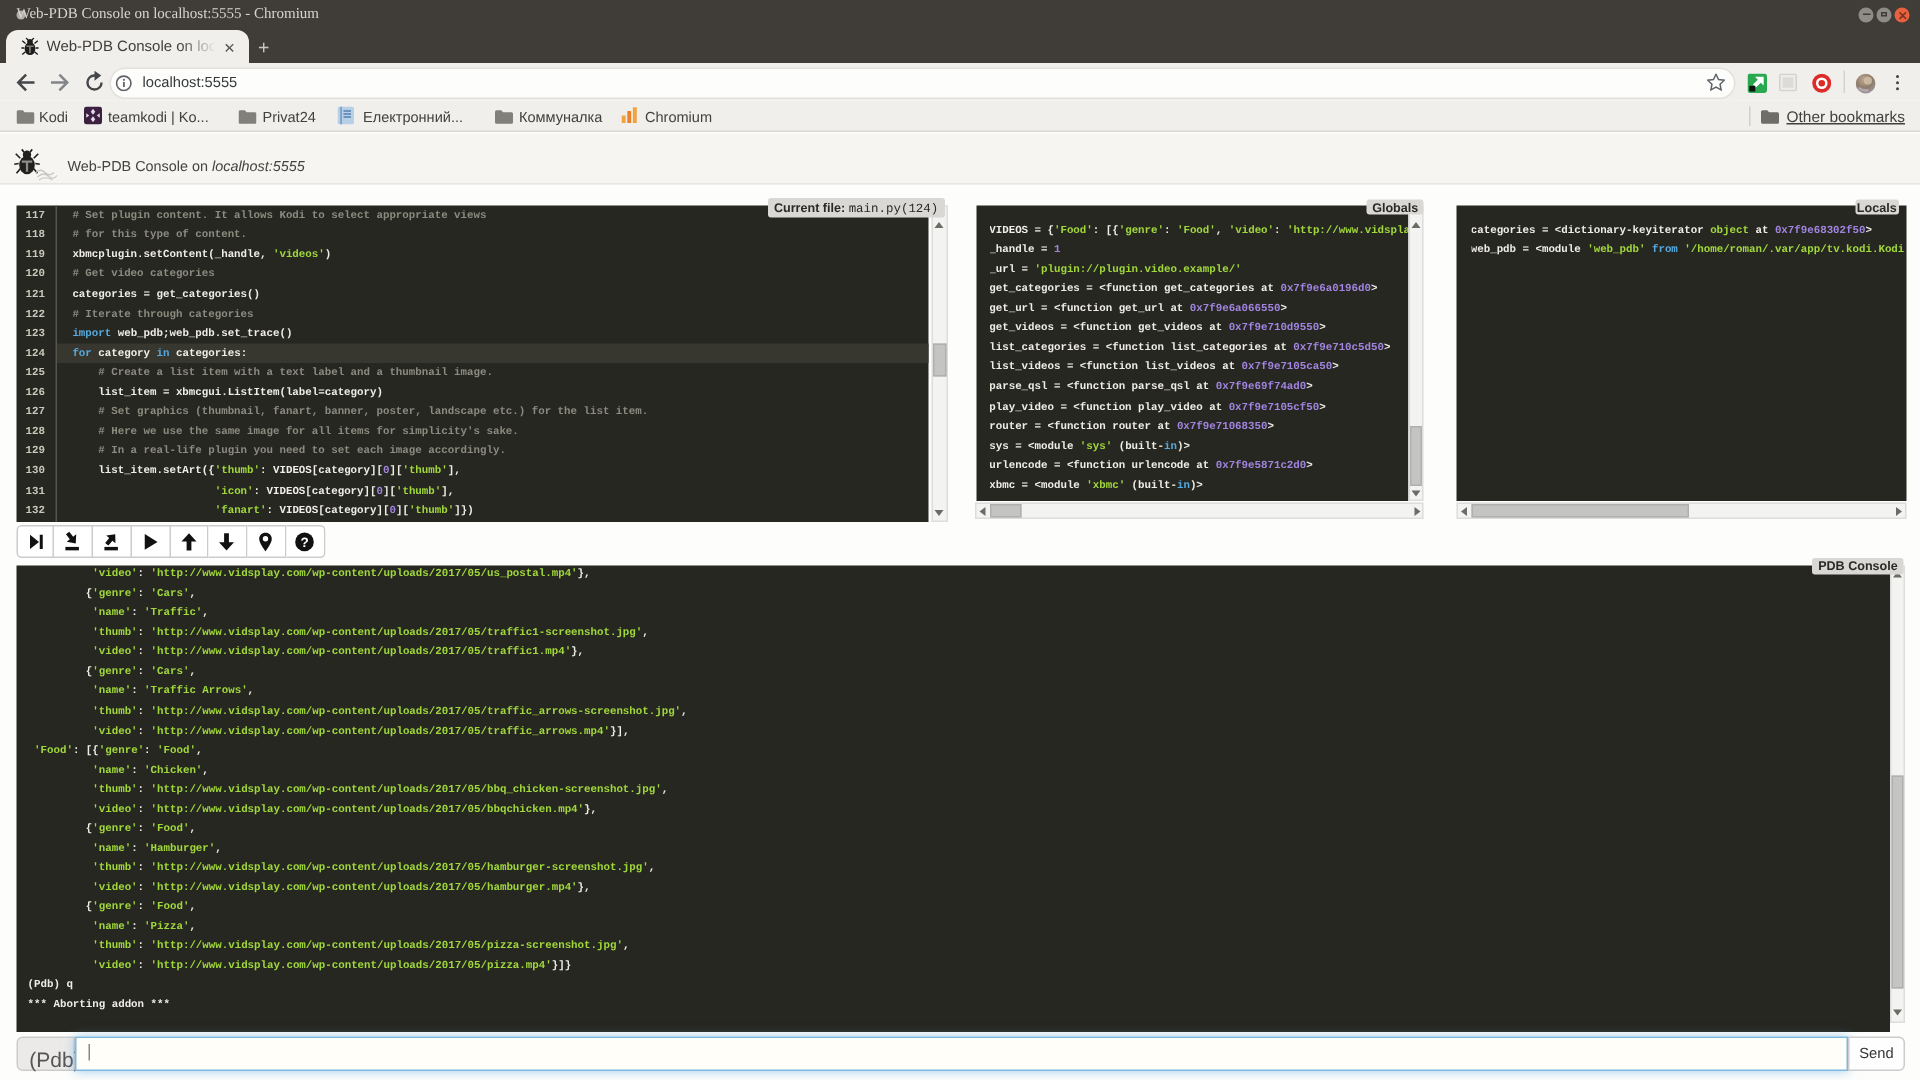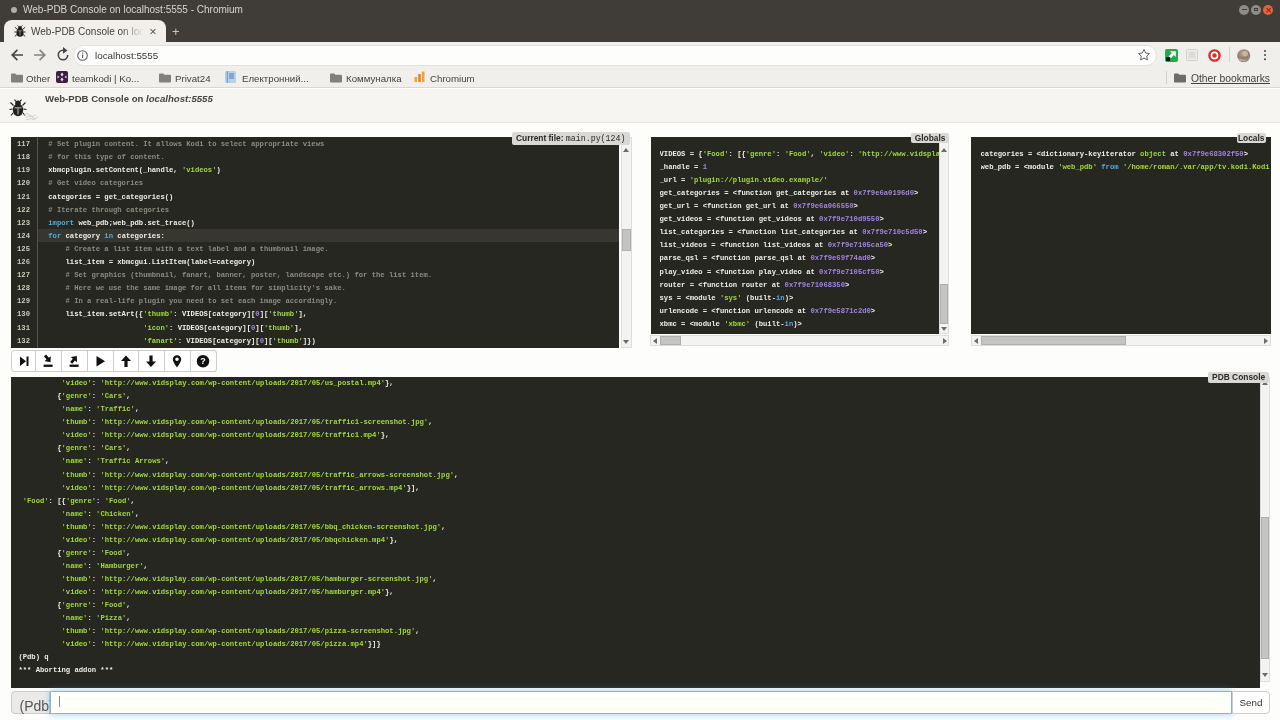--- a/index.html
+++ b/index.html
@@ -1,35 +1,35 @@
 <!DOCTYPE html>
 <html><head>
 <meta charset="utf-8">
 <style>
 *{margin:0;padding:0;box-sizing:border-box;}
 html,body{width:1280px;height:720px;overflow:hidden;}
 body{font-family:"Liberation Sans",sans-serif;background:#fdfdfc;position:relative;}
 .abs{position:absolute;}
 
 #frame{left:0;top:0;width:1280px;height:42px;background:#403c38;}
-#wintitle{left:23px;top:4px;font-size:10px;color:#d8d5d1;}
+#wintitle{left:11px;top:4px;font-size:10px;color:#d8d5d1;font-family:Liberation Serif, serif;}
 .winbtn{width:10px;height:10px;border-radius:50%;top:4.5px;}
 
 #tab{left:4px;top:20px;width:162px;height:22px;background:#f1efec;border-radius:8px 8px 0 0;}
 #tabtitle{left:31px;top:26px;width:112px;font-size:10px;color:#413e3a;white-space:nowrap;overflow:hidden;}
 #tabfade{left:120px;top:22px;width:24px;height:18px;background:linear-gradient(90deg,rgba(241,239,236,0),#f1efec);}
 #toolbar{left:0;top:42px;width:1280px;height:25px;background:#f1efec;}
 #omnibox{left:73px;top:44.5px;width:1084px;height:21px;background:#fdfdfc;border:1px solid #e3e1dd;border-radius:10.5px;}
 #url{left:95px;top:50px;font-size:9.8px;color:#35383b;}
 #bookmarks{left:0;top:67px;width:1280px;height:21px;background:#f1efec;border-bottom:1px solid #d9d7d3;}
 .bktext{top:73px;white-space:nowrap;font-size:9.7px;color:#43413d;}
 .folder{top:73px;width:12px;height:10px;}
 
 #pagehead{left:0;top:89px;width:1280px;height:34px;background:#f6f5f2;border-bottom:1px solid #e7e5e2;}
-#ptitle{left:45px;top:93px;font-size:9.6px;font-weight:bold;color:#45443f;}
+#ptitle{left:45px;top:106px;font-size:9.6px;font-weight:normal;color:#45443f;}
 
 .panel{background:#272721;}
 .tag{background:#d9d8d5;color:#2b2a28;white-space:nowrap;font-size:8.4px;font-weight:bold;text-align:center;border-radius:2px;z-index:5;}
 pre{font-family:"Liberation Mono",monospace;font-size:7.2px;font-weight:bold;line-height:13.1px;color:#eeeee6;}
 .c{color:#8b8b80;}
 .s{color:#a0d83c;}
 .k{color:#55aadf;text-align:right;}
 .n{color:#a184e0;}
 
 .sbtrack{background:#f3f3f2;border:1px solid #dddddb;}
@@ -120,21 +120,21 @@
     <circle cx="7" cy="7" r="6.8" fill="url(#av)"></circle>
     <circle cx="8.6" cy="5" r="2.8" fill="#d6c3ab" opacity="0.75"></circle>
     <path d="M2 10 Q5 12.5 9 11.5" stroke="#b9aebd" stroke-width="2" fill="none" opacity="0.8"></path>
   </svg>
 <div class="abs" style="left:1264px;top:50px;width:2.4px;height:2.4px;border-radius:50%;background:#404346;box-shadow:0 4.1px 0 #404346,0 8.2px 0 #404346;"></div>
 
 <div class="abs" id="bookmarks"></div>
 <svg class="abs folder" style="left:11px;" viewBox="0 0 12 10">
     <path d="M0 1.5 Q0 0.5 1 0.5 L4.2 0.5 L5.4 1.8 L11 1.8 Q12 1.8 12 2.8 L12 8.5 Q12 9.5 11 9.5 L1 9.5 Q0 9.5 0 8.5 Z" fill="#81807b"></path>
   </svg>
-<div class="abs bktext" style="left:26px;">Other</div>
+<div class="abs bktext" style="left:26px;">Kodi</div>
 <svg class="abs" style="left:56px;top:71px;" width="12" height="12" viewBox="0 0 12 12">
     <rect width="12" height="12" rx="2" fill="#3b2040"></rect>
     <path d="M6 1.5 L7.5 3.5 L6 5.5 L4.5 3.5 Z M6 6.5 L7.5 8.5 L6 10.5 L4.5 8.5 Z M1.5 4.5 L3.5 6 L1.5 7.5 Z M10.5 4.5 L8.5 6 L10.5 7.5 Z" fill="#e6d9ea"></path>
   </svg>
 <div class="abs bktext" style="left:72px;">teamkodi | Ko...</div>
 <svg class="abs folder" style="left:159px;" viewBox="0 0 12 10">
     <path d="M0 1.5 Q0 0.5 1 0.5 L4.2 0.5 L5.4 1.8 L11 1.8 Q12 1.8 12 2.8 L12 8.5 Q12 9.5 11 9.5 L1 9.5 Q0 9.5 0 8.5 Z" fill="#81807b"></path>
   </svg>
 <div class="abs bktext" style="left:175px;">Privat24</div>
 <svg class="abs" style="left:225px;top:71px;" width="11" height="12" viewBox="0 0 11 12">

